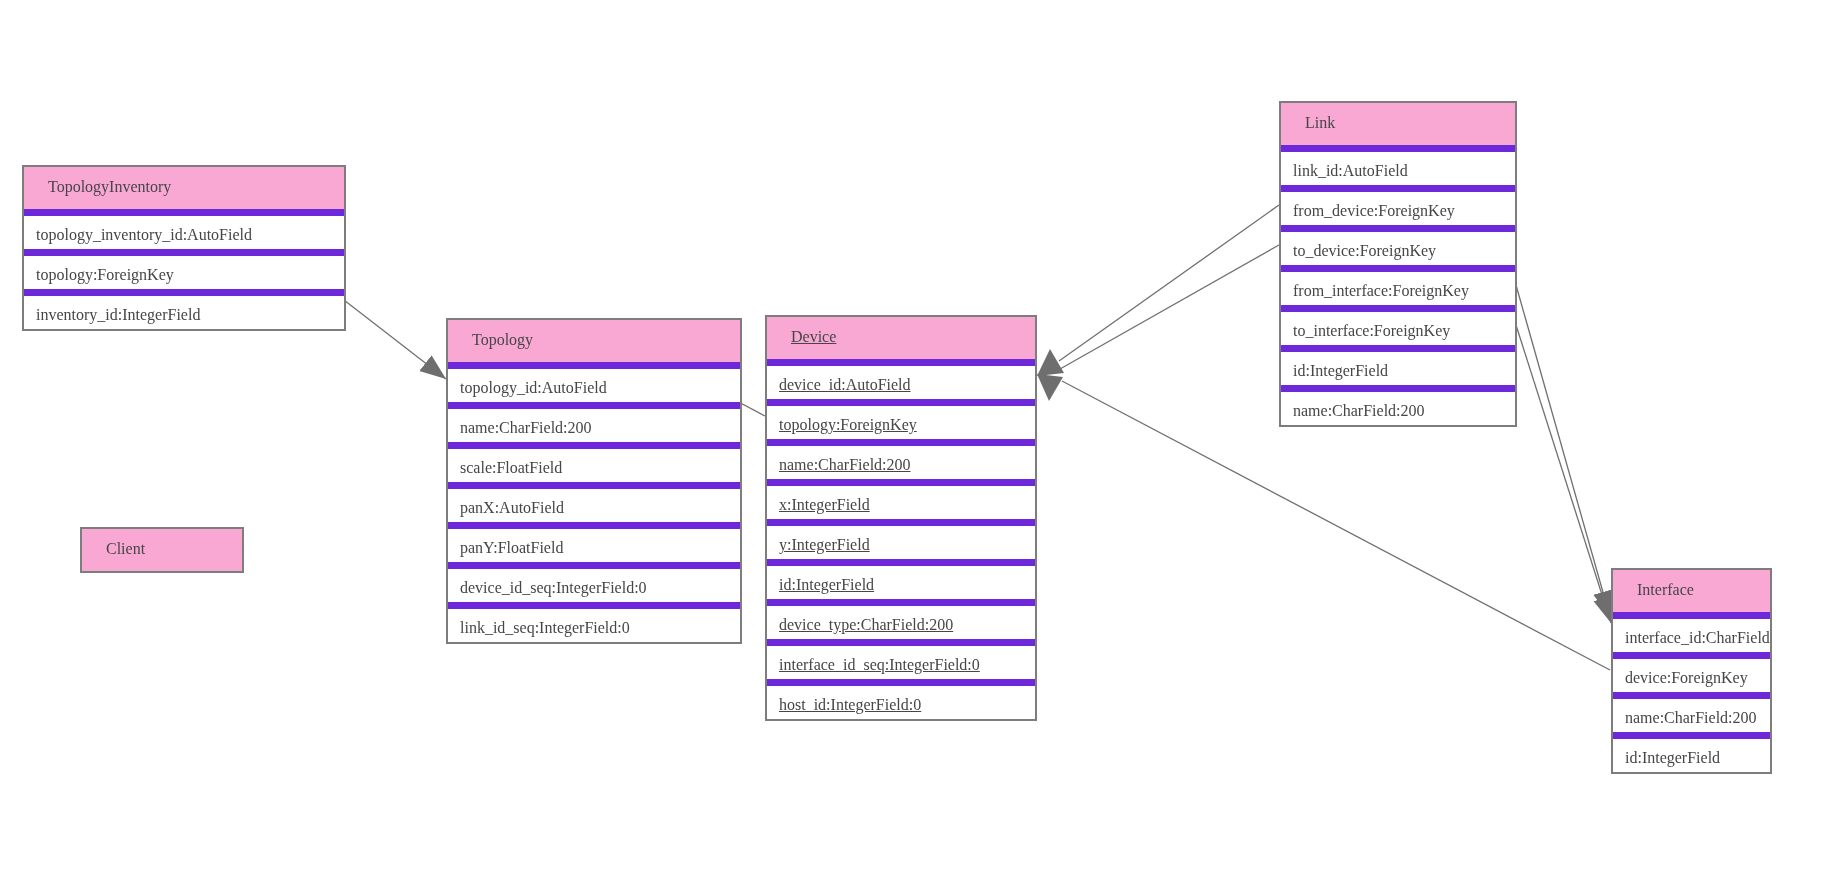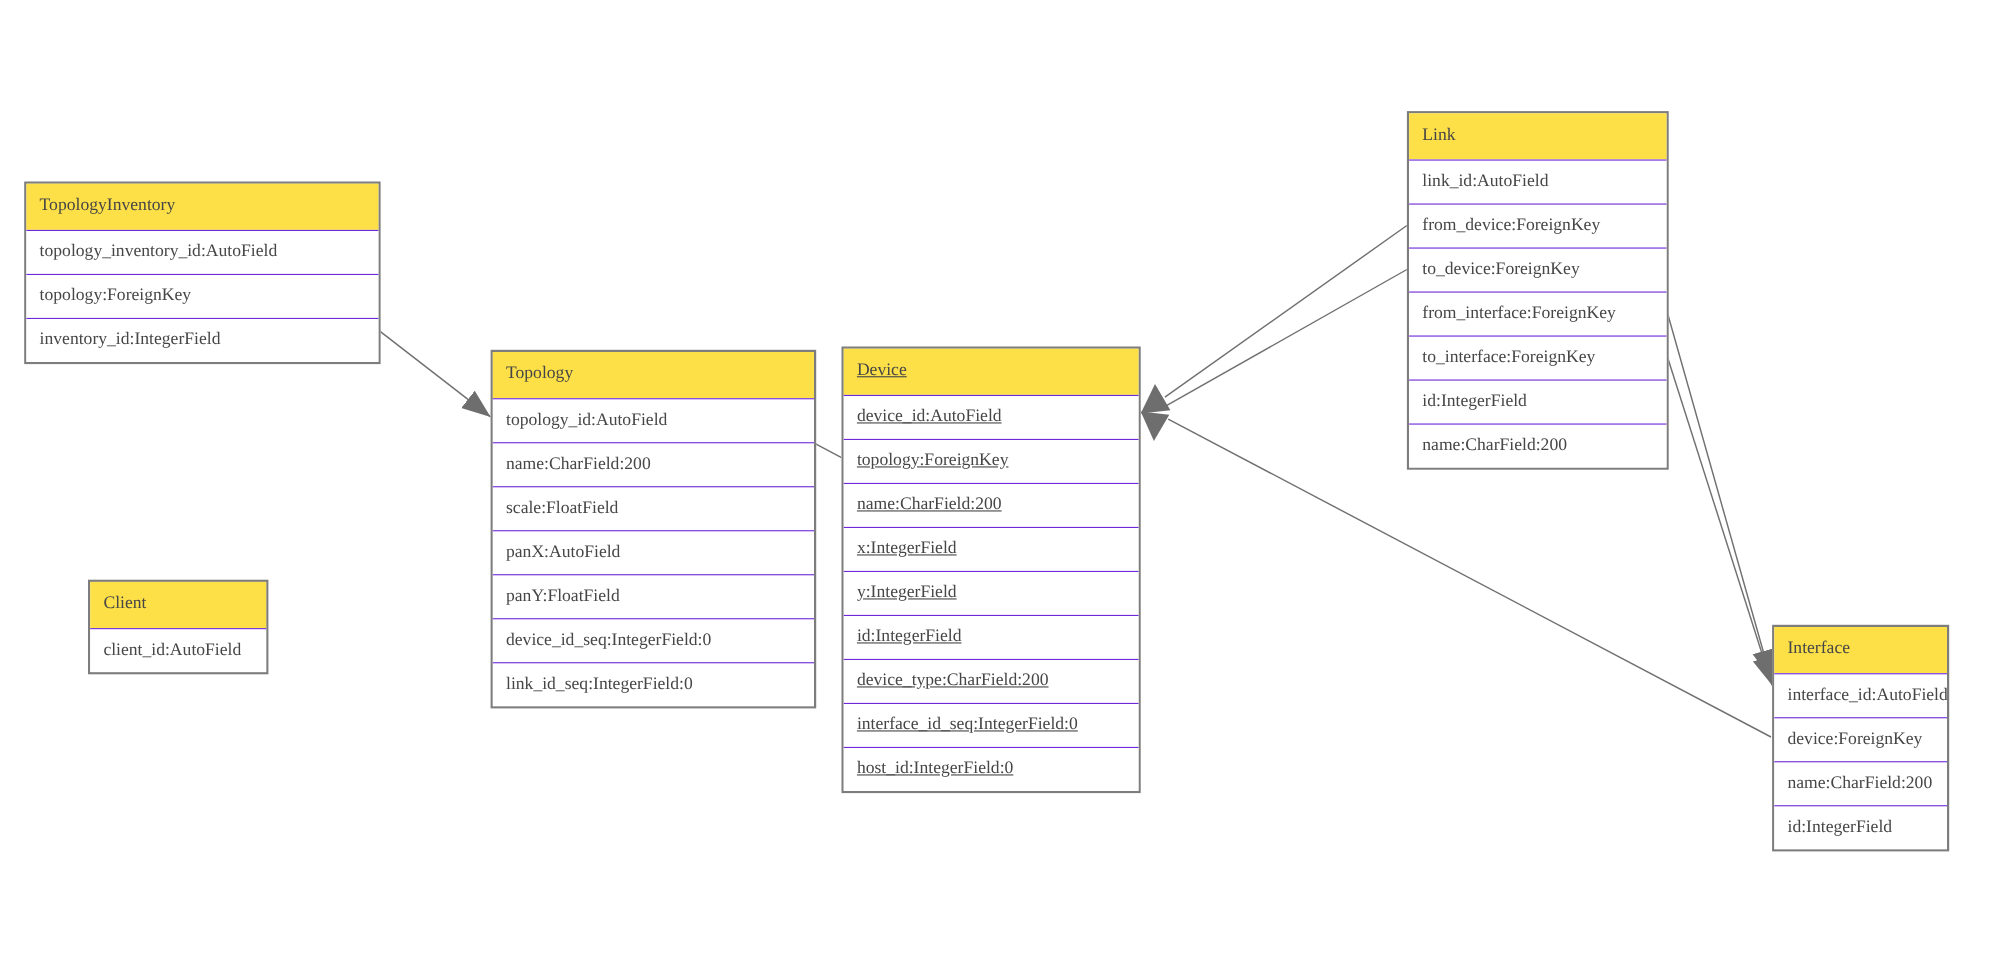--- a/index.html
+++ b/index.html
@@ -36,31 +36,31 @@
     box-sizing: border-box;
     border: 2px solid #7d7d7d;
     background: #ffffff;
     color: #464646;
     font-size: 16px;
   }
   .ehdr {
     box-sizing: border-box;
     height: 42px;
     line-height: 40px;
-    padding-left: 12px;
-    background: #fde047;
+    padding-left: 24px;
+    background: #f9a8d4;
     white-space: nowrap;
     overflow: hidden;
   }
   .erow {
     box-sizing: border-box;
     height: 40px;
     line-height: 38px;
     padding-left: 12px;
-    border-top: 1px solid #6d28d9;
+    border-top: 7px solid #6d28d9;
     background: #ffffff;
     white-space: nowrap;
     overflow: hidden;
   }
 </style>
 </head>
 <body>
 
 <div class="canvas">
 
@@ -102,21 +102,20 @@
     <div class="erow">name:CharField:200</div>
     <div class="erow">scale:FloatField</div>
     <div class="erow">panX:AutoField</div>
     <div class="erow">panY:FloatField</div>
     <div class="erow">device_id_seq:IntegerField:0</div>
     <div class="erow">link_id_seq:IntegerField:0</div>
   </div>
 
   <div class="entity" style="left:80px; top:527px; width:164px;">
     <div class="ehdr">Client</div>
-    <div class="erow">client_id:AutoField</div>
   </div>
 
   <div class="entity" style="left:765px; top:315px; width:272px;text-decoration:underline;">
     <div class="ehdr">Device</div>
     <div class="erow">device_id:AutoField</div>
     <div class="erow">topology:ForeignKey</div>
     <div class="erow">name:CharField:200</div>
     <div class="erow">x:IntegerField</div>
     <div class="erow">y:IntegerField</div>
     <div class="erow">id:IntegerField</div>
@@ -131,19 +130,19 @@
     <div class="erow">from_device:ForeignKey</div>
     <div class="erow">to_device:ForeignKey</div>
     <div class="erow">from_interface:ForeignKey</div>
     <div class="erow">to_interface:ForeignKey</div>
     <div class="erow">id:IntegerField</div>
     <div class="erow">name:CharField:200</div>
   </div>
 
   <div class="entity" style="left:1611px; top:568px; width:161px;">
     <div class="ehdr">Interface</div>
-    <div class="erow">interface_id:AutoField</div>
+    <div class="erow">interface_id:CharField</div>
     <div class="erow">device:ForeignKey</div>
     <div class="erow">name:CharField:200</div>
     <div class="erow">id:IntegerField</div>
   </div>
 
 </div>
 
 </body></html>

